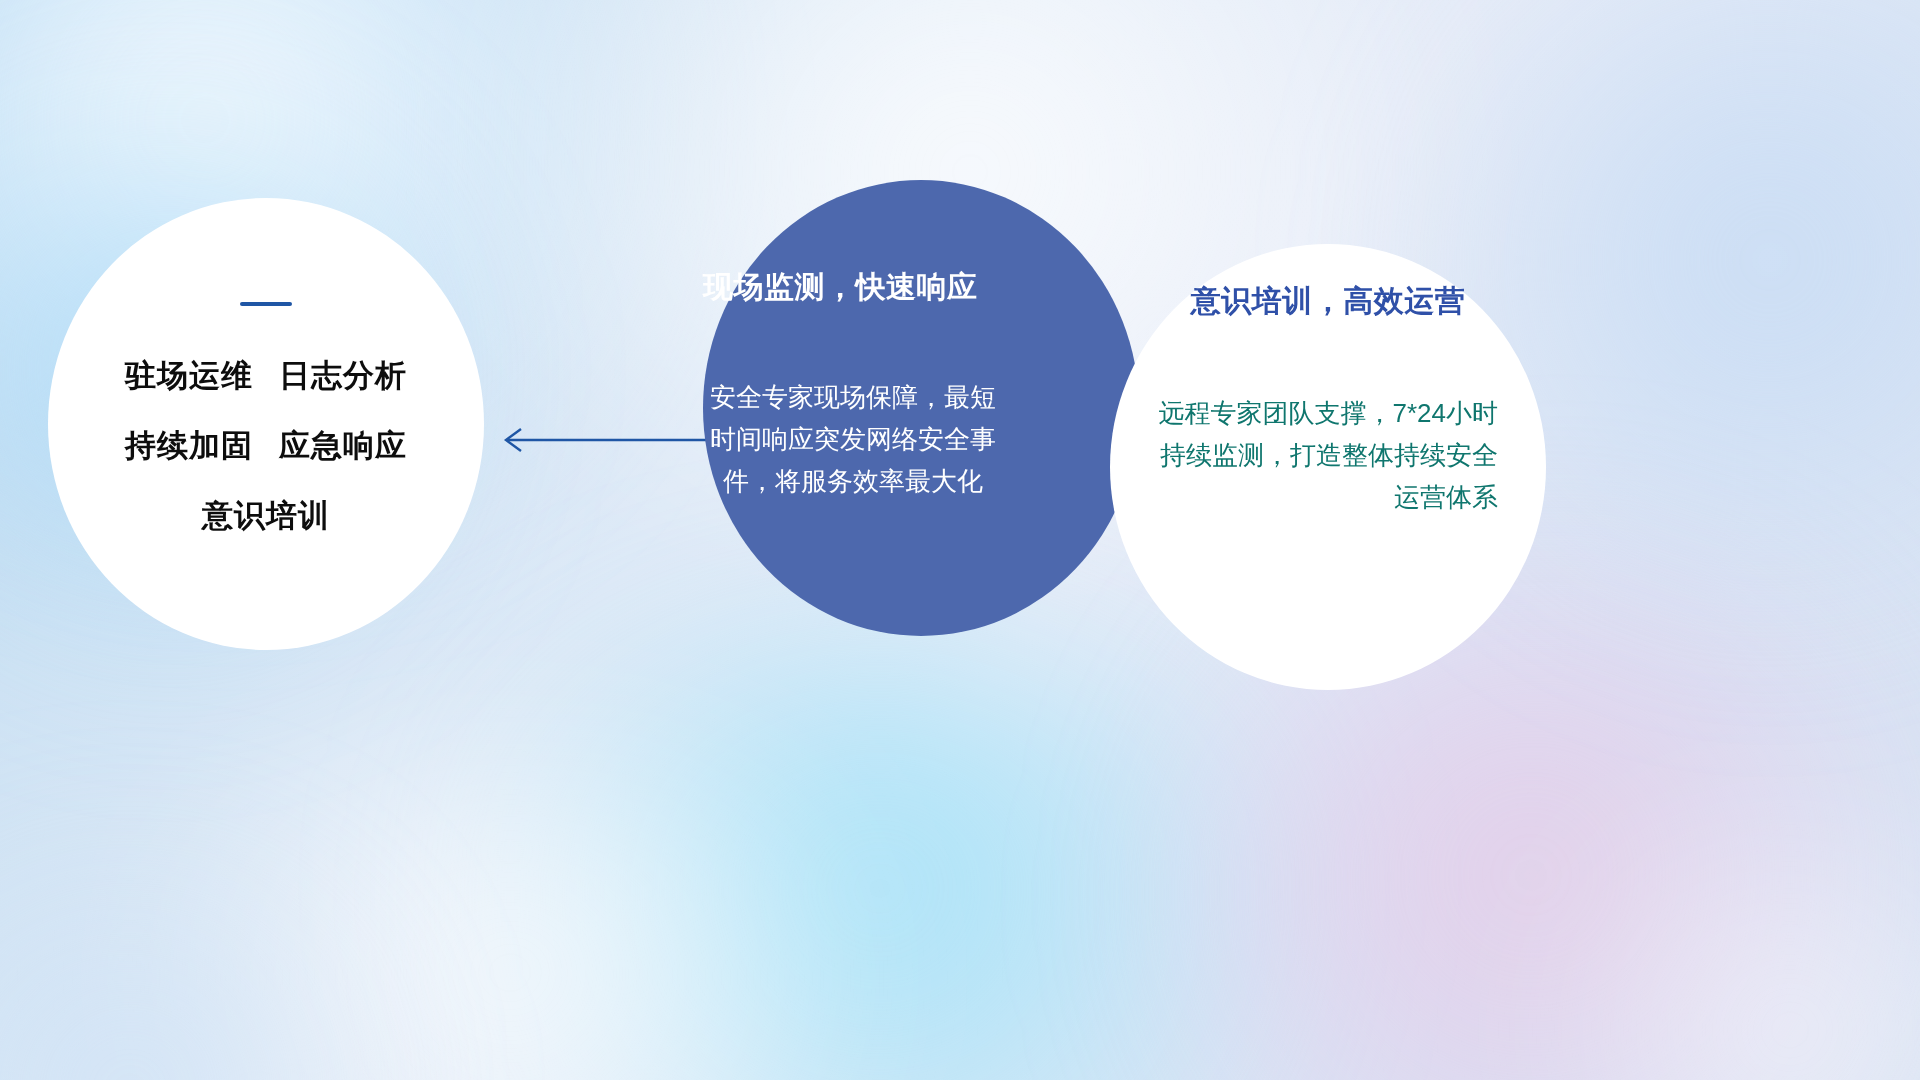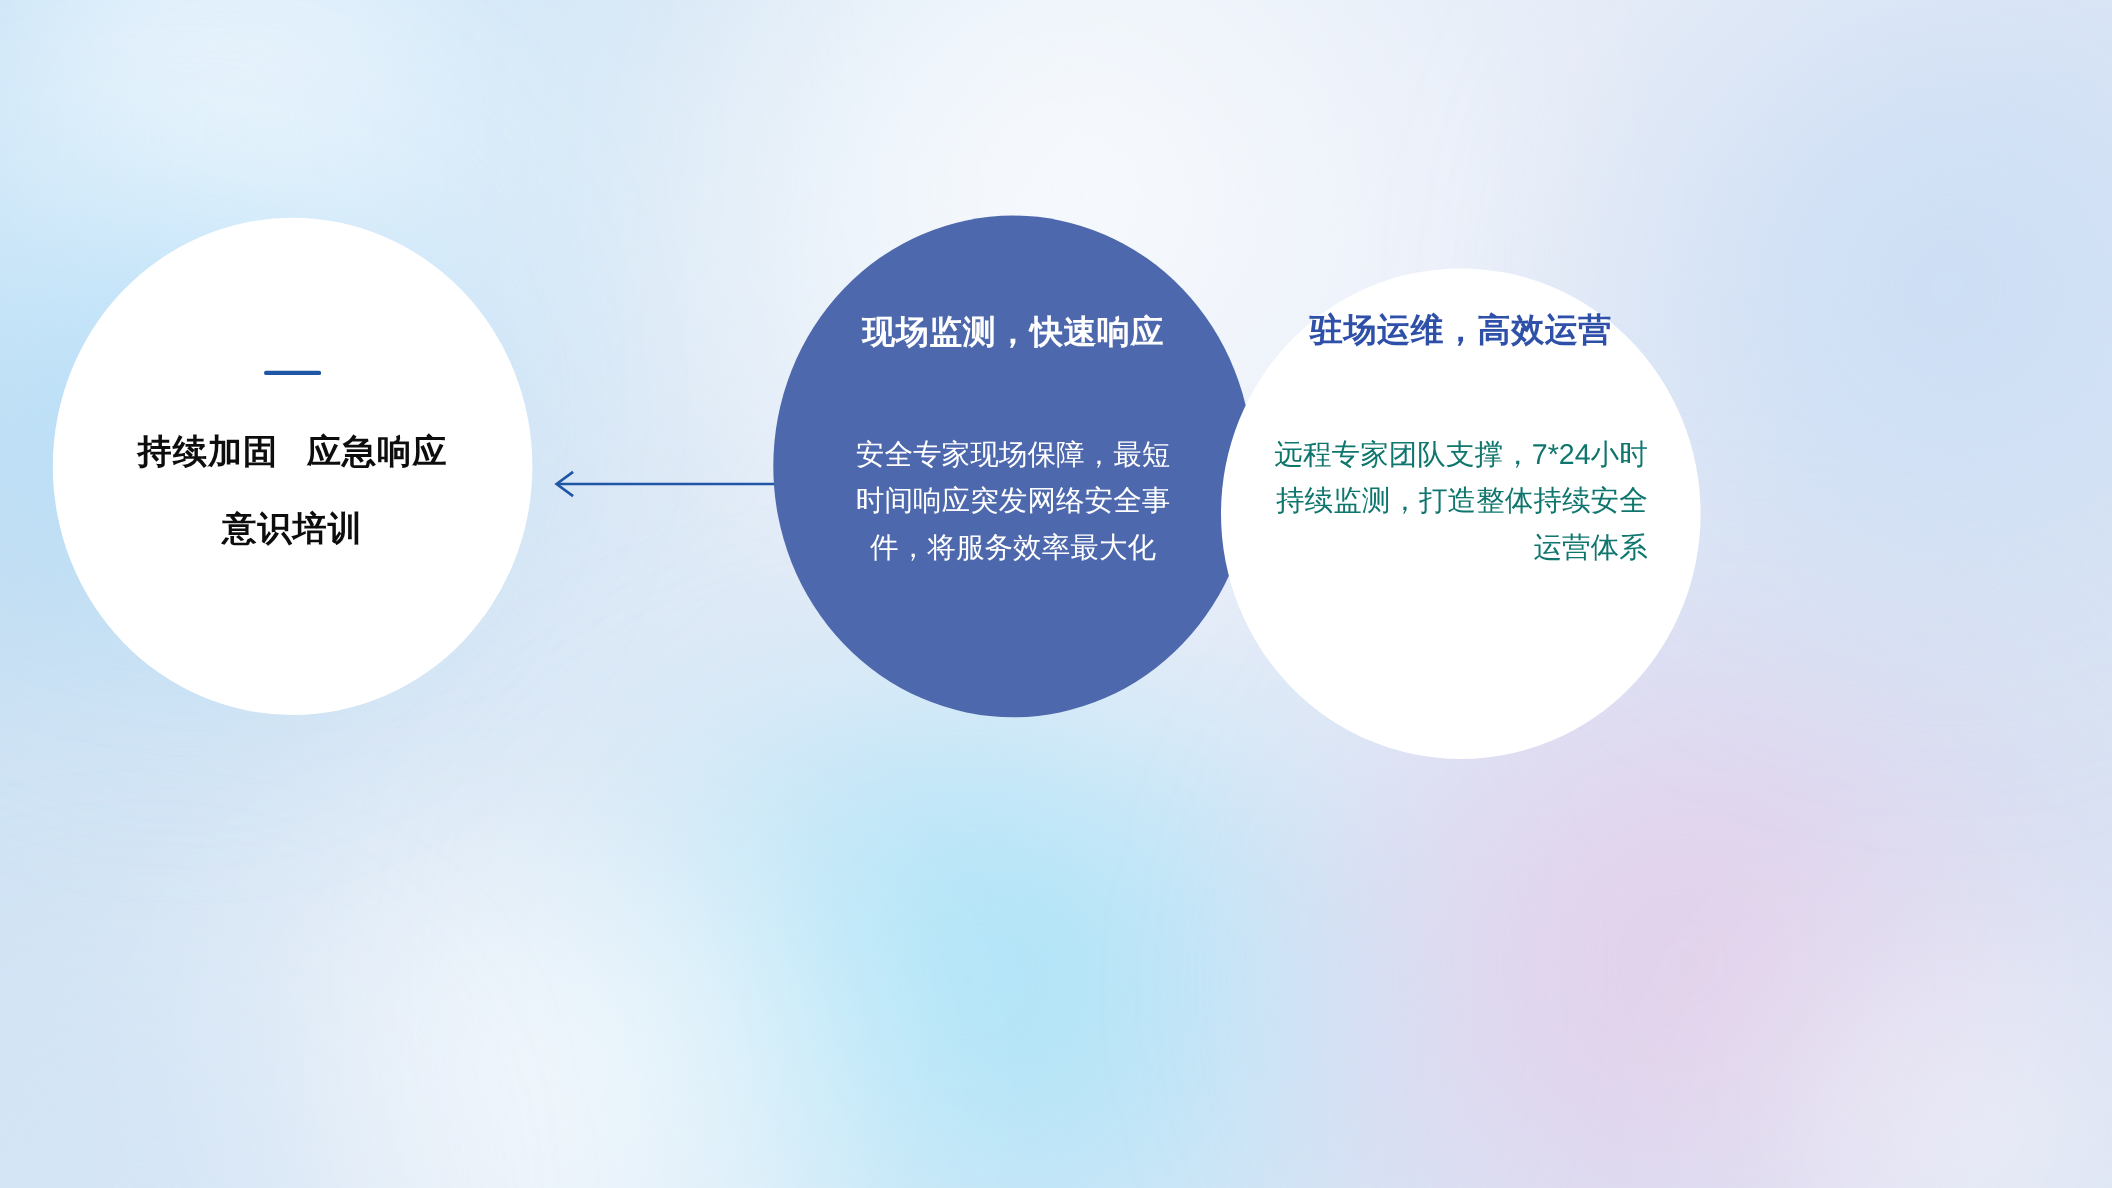--- a/index.html
+++ b/index.html
@@ -48,24 +48,24 @@
     margin-bottom:54px;
   }
   .left-line{
     font-size:31px;font-weight:bold;color:#0d0d0d;
     letter-spacing:1px;line-height:1;margin-bottom:39px;white-space:nowrap;
   }
   .left-line:last-child{margin-bottom:16px;}
   .left-gap{display:inline-block;width:26px;}
 
   .circle-mid{
-    left:703px;top:196px;width:436px;height:456px;
+    left:703px;top:180px;width:436px;height:456px;
     background:#4d68ad;
     z-index:2;
-    display:flex;flex-direction:column;align-items:center;
+    display:flex;flex-direction:column;align-items:flex-start;
     padding-top:92px;
   }
   .mid-title{
     font-size:30px;font-weight:bold;color:#ffffff;
     letter-spacing:.5px;line-height:1;white-space:nowrap;
   }
   .mid-body{
     margin-top:76px;
     font-size:26px;color:#ffffff;line-height:1.62;text-align:center;
     width:300px;
@@ -104,35 +104,38 @@
   <div class="glow glow-bottomcyan"></div>
   <div class="glow glow-bottomwhite"></div>
   <div class="glow glow-pink"></div>
   <div class="glow glow-rightblue"></div>
   <div class="glow glow-botright"></div>
   <div class="glow glow-farbotleft"></div>
 
   <div class="circle circle-left">
     <div class="divider"></div>
     <div class="left-line">
+      <span>驻场运维</span><span class="left-gap"></span><span>日志分析</span>
+    </div>
+    <div class="left-line">
       <span>持续加固</span><span class="left-gap"></span><span>应急响应</span>
     </div>
     <div class="left-line">
       <span>意识培训</span>
     </div>
   </div>
 
   <svg class="arrow" viewBox="0 0 225 32">
     <line x1="225" y1="16" x2="12" y2="16" stroke="#1f56a5" stroke-width="2.4"></line>
     <polyline points="26,5 11,16 26,27" fill="none" stroke="#1f56a5" stroke-width="2.4"></polyline>
   </svg>
 
   <div class="circle circle-mid">
     <div class="mid-title">现场监测，快速响应</div>
     <div class="mid-body">安全专家现场保障，最短时间响应突发网络安全事件，将服务效率最大化</div>
   </div>
 
   <div class="circle circle-right">
-    <div class="right-title">驻场运维，高效运营</div>
+    <div class="right-title">意识培训，高效运营</div>
     <div class="right-body">远程专家团队支撑，7*24小时持续监测，打造整体持续安全运营体系</div>
   </div>
 
 </div>
 
 </body></html>

